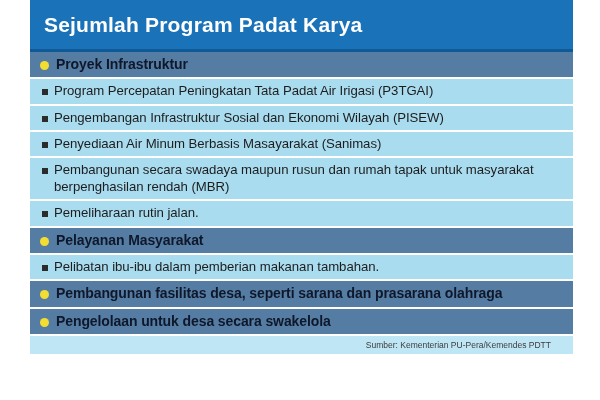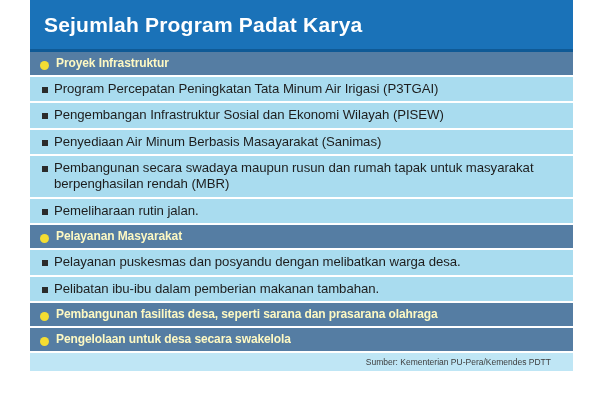--- a/index.html
+++ b/index.html
@@ -56,22 +56,22 @@
   }
   .section-header .dot {
     width: 9px;
     height: 9px;
     border-radius: 50%;
     background: #f4dd32;
     flex: 0 0 auto;
     margin: 5px 7px 0 0;
   }
   .section-header .sh-text {
-    color: #fef9c3;
-    font-size: 12px;
+    color: #0f172a;
+    font-size: 14px;
     font-weight: bold;
     line-height: 1.17;
     letter-spacing: -0.1px;
   }
 
   
   .item-row {
     background: #a9dcef;
     display: flex;
     align-items: flex-start;
@@ -119,21 +119,21 @@
     <div class="title-text">Sejumlah Program Padat Karya</div>
   </div>
 
   <div class="list-body">
       <div class="section-header">
         <span class="dot"></span>
         <span class="sh-text">Proyek Infrastruktur</span>
       </div>
       <div class="item-row">
         <span class="sq"></span>
-        <span class="it-text">Program Percepatan Peningkatan Tata Minum Air Irigasi (P3TGAI)</span>
+        <span class="it-text">Program Percepatan Peningkatan Tata Padat Air Irigasi (P3TGAI)</span>
       </div>
       <div class="item-row">
         <span class="sq"></span>
         <span class="it-text">Pengembangan Infrastruktur Sosial dan Ekonomi Wilayah (PISEW)</span>
       </div>
       <div class="item-row">
         <span class="sq"></span>
         <span class="it-text">Penyediaan Air Minum Berbasis Masayarakat (Sanimas)</span>
       </div>
       <div class="item-row">
@@ -143,24 +143,20 @@
       <div class="item-row">
         <span class="sq"></span>
         <span class="it-text">Pemeliharaan rutin jalan.</span>
       </div>
       <div class="section-header">
         <span class="dot"></span>
         <span class="sh-text">Pelayanan Masyarakat</span>
       </div>
       <div class="item-row">
         <span class="sq"></span>
-        <span class="it-text">Pelayanan puskesmas dan posyandu dengan melibatkan warga desa.</span>
-      </div>
-      <div class="item-row">
-        <span class="sq"></span>
         <span class="it-text">Pelibatan ibu-ibu dalam pemberian makanan tambahan.</span>
       </div>
       <div class="section-header">
         <span class="dot"></span>
         <span class="sh-text">Pembangunan fasilitas desa, seperti sarana dan prasarana olahraga</span>
       </div>
       <div class="section-header">
         <span class="dot"></span>
         <span class="sh-text">Pengelolaan untuk desa secara swakelola</span>
       </div>

